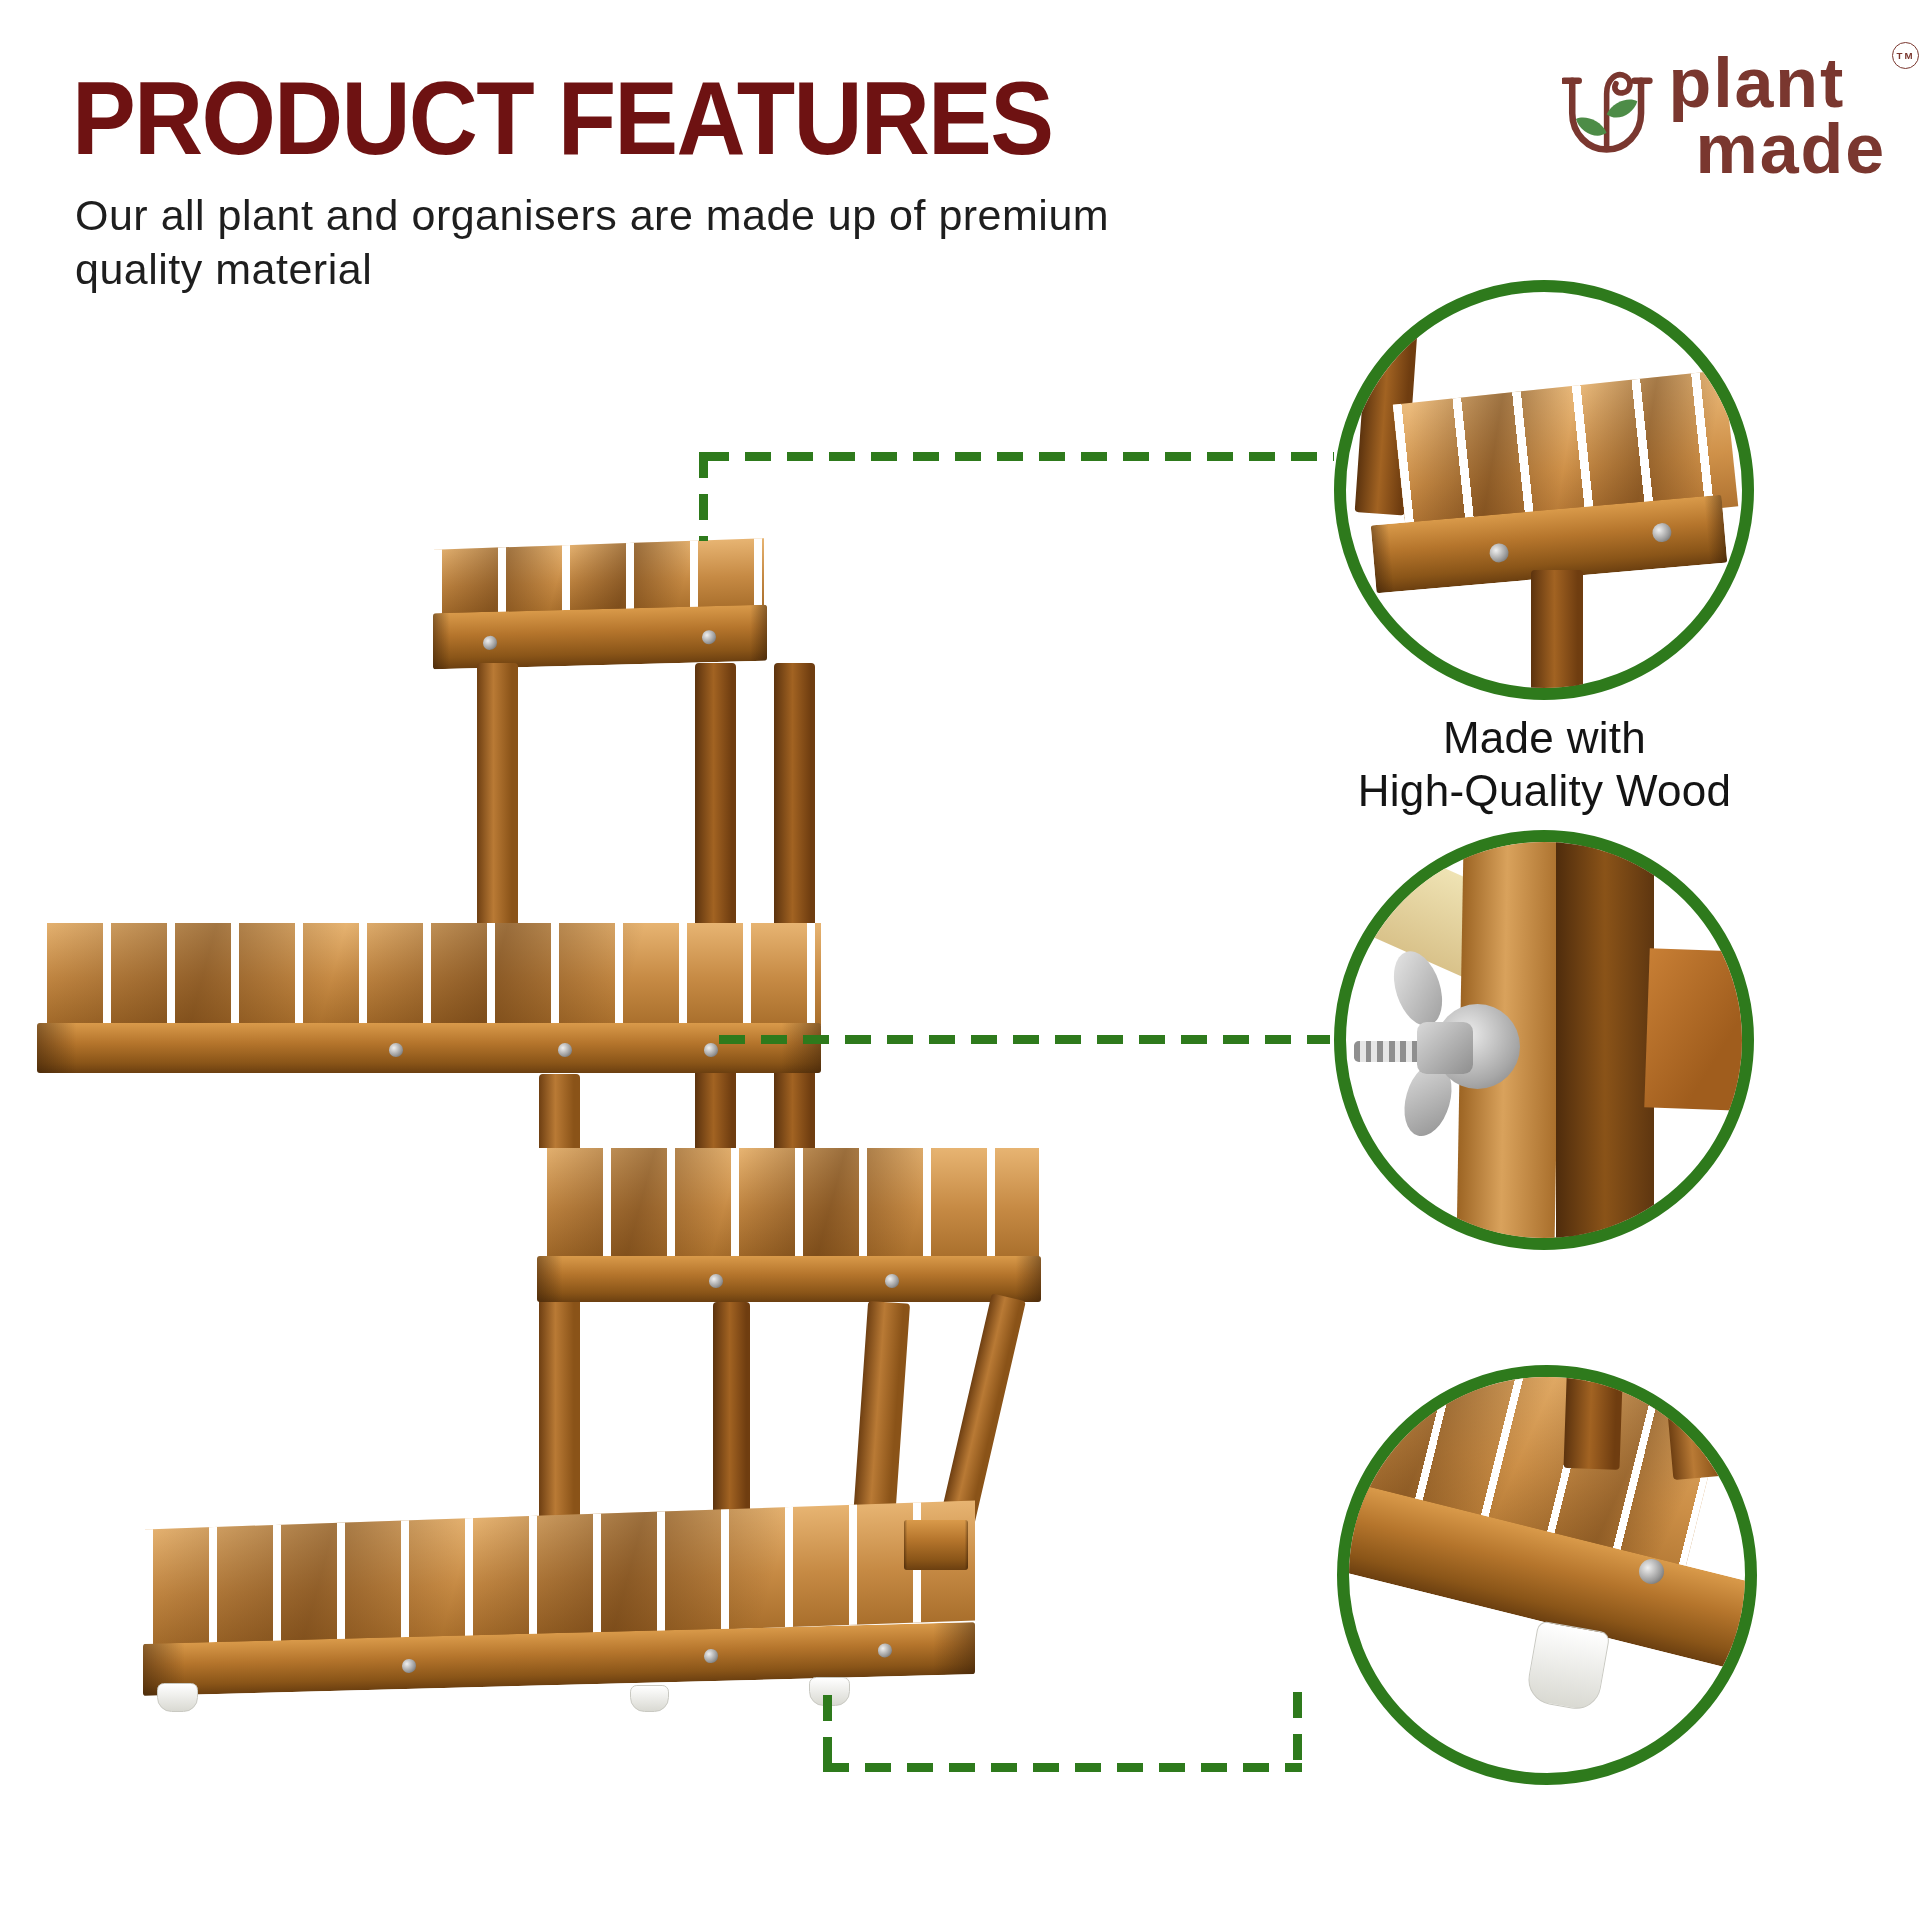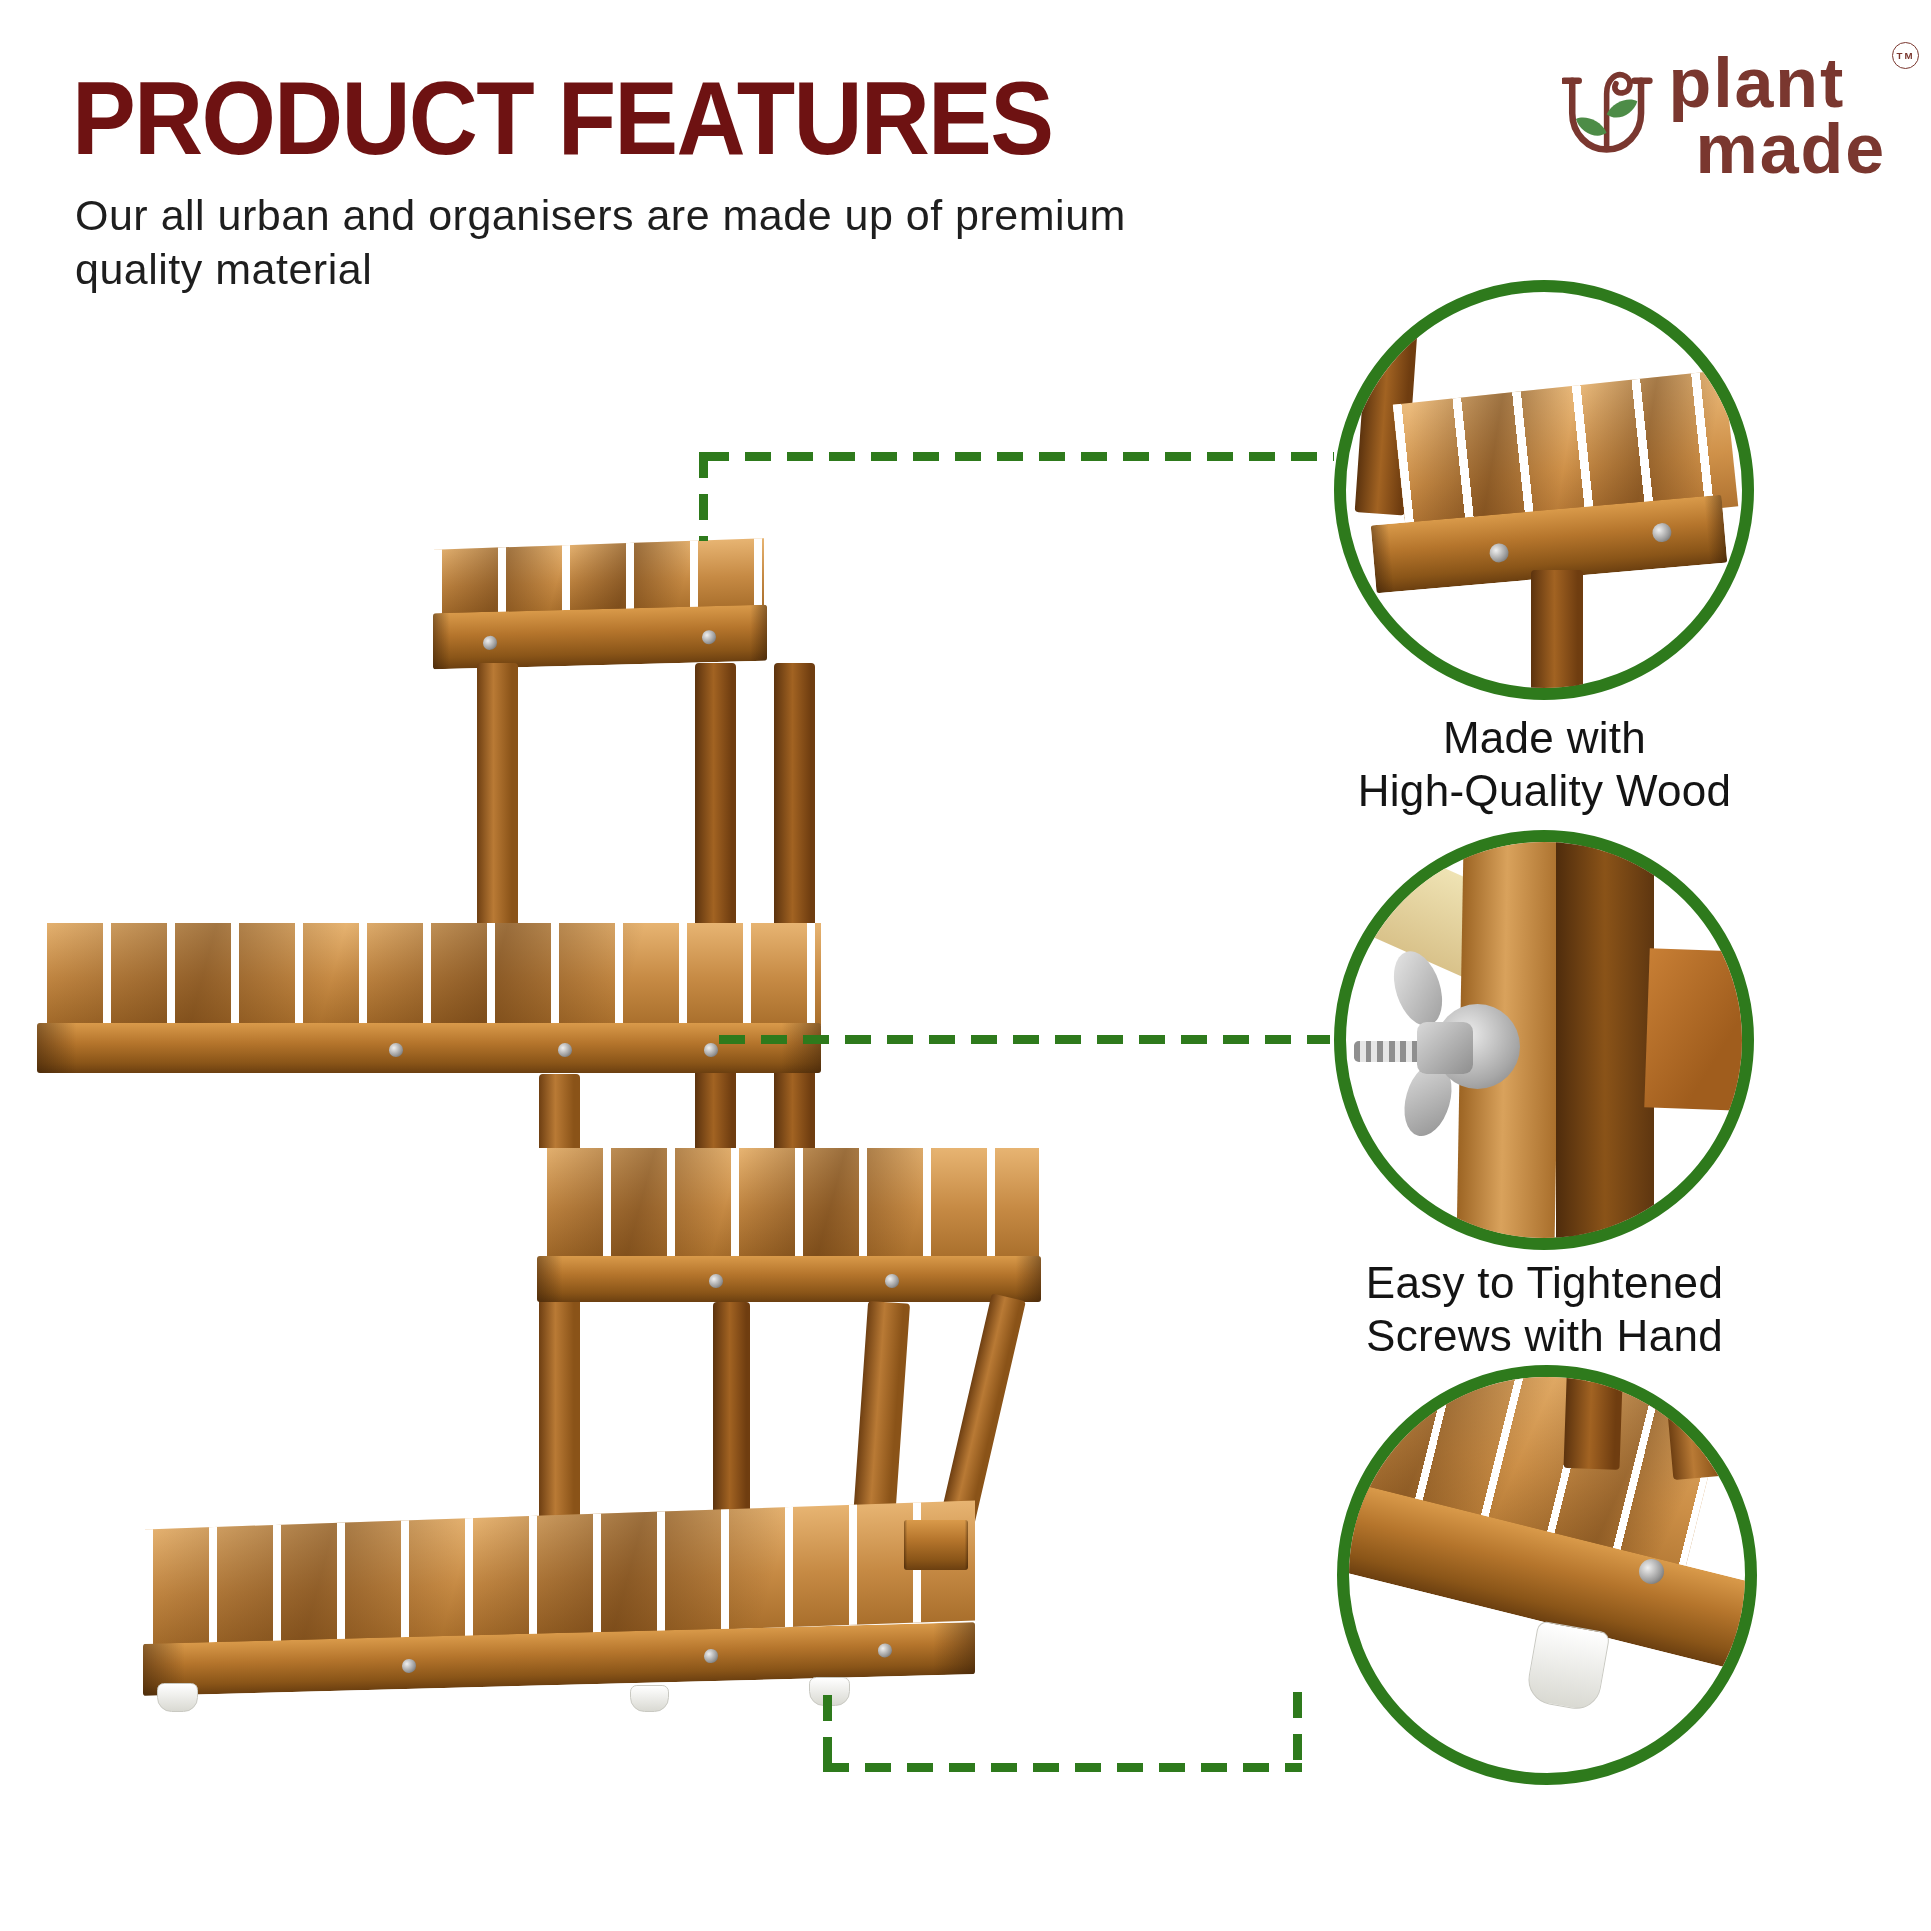--- a/index.html
+++ b/index.html
@@ -116,21 +116,21 @@
   .c3-postB{left:317px;top:-68px;width:53px;height:169px;transform:rotate(-5deg);}
   .c3-foot{left:182px;top:249px;width:71px;height:79px;transform:rotate(10deg);border-radius:9.7px 9.7px 25px 25px;}
 </style>
 </head>
 <body>
 
 <div id="canvas">
 
   <div class="title">PRODUCT FEATURES</div>
   <div class="subtitle">
-    <div>Our all urban and organisers are made up of premium</div>
+    <div>Our all plant and organisers are made up of premium</div>
     <div>quality material</div>
   </div>
 
   <div class="logo">
     <svg width="93" height="126" viewBox="0 0 100 105">
       <path d="M2,20 L18,20" fill="none" stroke="var(--logo-maroon)" stroke-width="7" stroke-linecap="round"></path>
       <path d="M78,20 L94,20" fill="none" stroke="var(--logo-maroon)" stroke-width="7" stroke-linecap="round"></path>
       <path d="M11,20 L11,55 C11,77 28,94 48,94 C68,94 85,77 85,55 L85,20" fill="none" stroke="var(--logo-maroon)" stroke-width="7" stroke-linecap="round"></path>
       <path d="M48,92 L48,34 C48,18 59,10 68,15 C76,20 74,32 65,33 C58,34 55,28 58,23" fill="none" stroke="var(--logo-maroon)" stroke-width="6" stroke-linecap="round"></path>
       <path d="M48,56 C55,42 72,37 81,42 C77,56 59,65 48,56 Z" fill="var(--leaf)"></path>
@@ -210,22 +210,20 @@
     <div class="c2-board"></div>
     <div class="c2-postA"></div>
     <div class="c2-postB"></div>
     <div class="c2-block"></div>
     <div class="c2-thread"></div>
     <div class="c2-wingT"></div>
     <div class="c2-wingB"></div>
     <div class="c2-washer"></div>
     <div class="c2-nut"></div>
   </div>
-  <div class="feature-label" style="left:1274px;top:1257px;">Easy to Tightened
-Screws with Hand</div>
 
   <div class="callout" style="left:1337px;top:1365px;">
     <div class="c3-deck"></div>
     <div class="piece post c3-postA"></div>
     <div class="piece leg c3-postB"></div>
     <div class="piece frame c3-frame"></div>
     <div class="screw c3-screw"></div>
     <div class="foot c3-foot"></div>
   </div>
 

